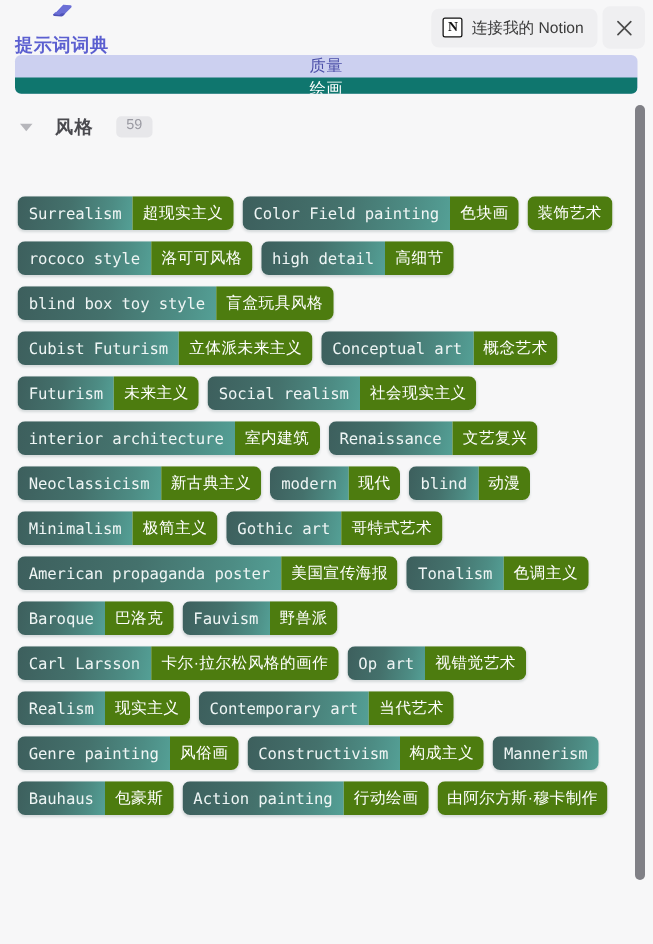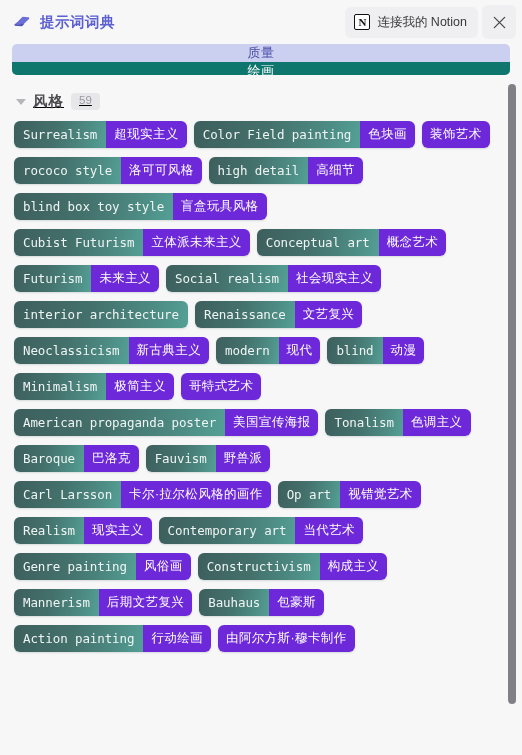--- a/index.html
+++ b/index.html
@@ -18,21 +18,21 @@
 
   
   .header {
     height: 44px;
     flex: 0 0 44px;
     display: flex;
     align-items: center;
     padding: 0 6px 0 12px;
     background: #f7f7f8;
   }
-  .brand { display: flex; align-items: flex-end; gap: 8px; }
+  .brand { display: flex; align-items: center; gap: 8px; flex-direction: column; }
   .brand-icon { width: 20px; height: 20px; display: block; }
   .brand-title {
     font-size: 14.5px;
     color: #5b5fd0;
     font-weight: 700;
     letter-spacing: .5px;
     white-space: nowrap;
   }
   .header-right { margin-left: auto; display: flex; align-items: center; gap: 4px; }
   .notion-btn {
@@ -90,23 +90,22 @@
 
   
   .content {
     flex: 1 1 auto;
     position: relative;
     overflow: hidden;
     padding: 0 16px 0 12px;
   }
 
   .section-head {
-    display: flex; align-items: center; gap: 7px;
+    display: flex; align-items: center; gap: 18px;
     padding: 12px 0 8px 4px;
-    text-decoration: underline;
   }
   .caret {
     width: 0; height: 0;
     border-left: 5px solid transparent;
     border-right: 5px solid transparent;
     border-top: 6px solid #b6b6bb;
     cursor: pointer;
   }
   .section-title { font-size: 14.5px; color: #4a4a4f; font-weight: 700; letter-spacing: 1px; }
   .section-count {
@@ -116,20 +115,21 @@
     border-radius: 4px;
     padding: 2px 8px 3px;
     line-height: 1;
   }
 
   
   .tags {
     display: flex; flex-wrap: wrap;
     gap: 9px 7px;
     padding: 2px 0 0 2px;
+    margin-top: 36px;
   }
   .tag {
     display: inline-flex;
     align-items: stretch;
     border-radius: 6px;
     overflow: hidden;
     cursor: pointer;
     box-shadow: 0 1px 2px rgba(40,70,68,.16);
     height: 27px;
   }
@@ -137,21 +137,21 @@
     background: linear-gradient(100deg, #3d5f5d 0%, #44716c 45%, #4d8c84 80%, #54a096 100%);
     color: #eef5f4;
     font-family: "DejaVu Sans Mono", "Liberation Mono", monospace;
     font-size: 12.5px;
     padding: 0 9px;
     display: flex; align-items: center;
     white-space: nowrap;
     letter-spacing: -0.1px;
   }
   .tag .zh {
-    background: #6d28d9;
+    background: #4d7c0f;
     color: #ffffff;
     font-size: 12.5px;
     padding: 4px 8px;
     display: flex; align-items: center;
     white-space: nowrap;
     letter-spacing: .4px;
   }
 
   
   .scrollbar-track {
@@ -253,20 +253,21 @@
           <div class="tag">
             <span class="en">Futurism</span>
             <span class="zh">未来主义</span>
           </div>
           <div class="tag">
             <span class="en">Social realism</span>
             <span class="zh">社会现实主义</span>
           </div>
           <div class="tag">
             <span class="en">interior architecture</span>
+            <span class="zh">室内建筑</span>
           </div>
           <div class="tag">
             <span class="en">Renaissance</span>
             <span class="zh">文艺复兴</span>
           </div>
           <div class="tag">
             <span class="en">Neoclassicism</span>
             <span class="zh">新古典主义</span>
           </div>
           <div class="tag">
@@ -275,20 +276,21 @@
           </div>
           <div class="tag">
             <span class="en">blind</span>
             <span class="zh">动漫</span>
           </div>
           <div class="tag">
             <span class="en">Minimalism</span>
             <span class="zh">极简主义</span>
           </div>
           <div class="tag">
+            <span class="en">Gothic art</span>
             <span class="zh">哥特式艺术</span>
           </div>
           <div class="tag">
             <span class="en">American propaganda poster</span>
             <span class="zh">美国宣传海报</span>
           </div>
           <div class="tag">
             <span class="en">Tonalism</span>
             <span class="zh">色调主义</span>
           </div>
@@ -319,21 +321,20 @@
           <div class="tag">
             <span class="en">Genre painting</span>
             <span class="zh">风俗画</span>
           </div>
           <div class="tag">
             <span class="en">Constructivism</span>
             <span class="zh">构成主义</span>
           </div>
           <div class="tag">
             <span class="en">Mannerism</span>
-            <span class="zh">后期文艺复兴</span>
           </div>
           <div class="tag">
             <span class="en">Bauhaus</span>
             <span class="zh">包豪斯</span>
           </div>
           <div class="tag">
             <span class="en">Action painting</span>
             <span class="zh">行动绘画</span>
           </div>
           <div class="tag">

